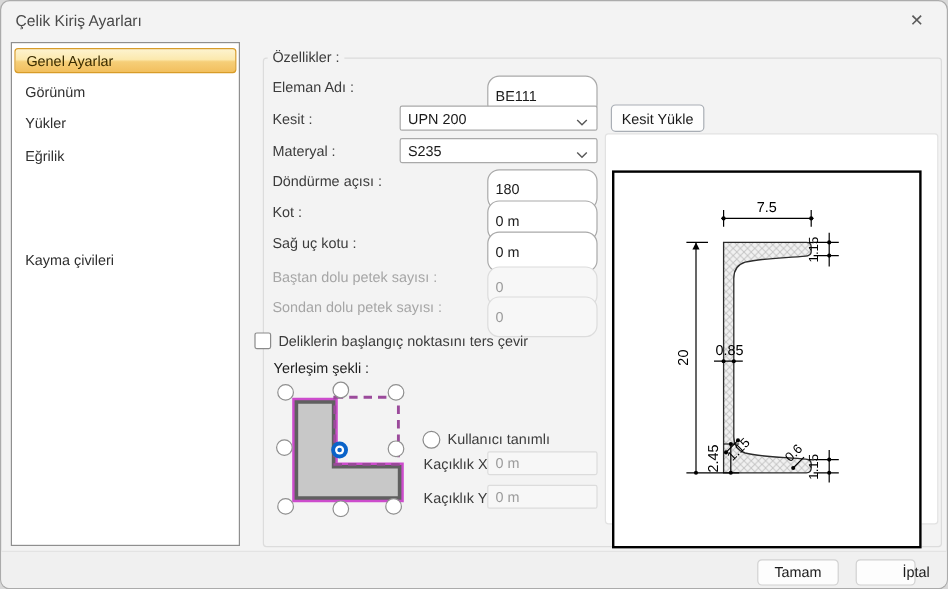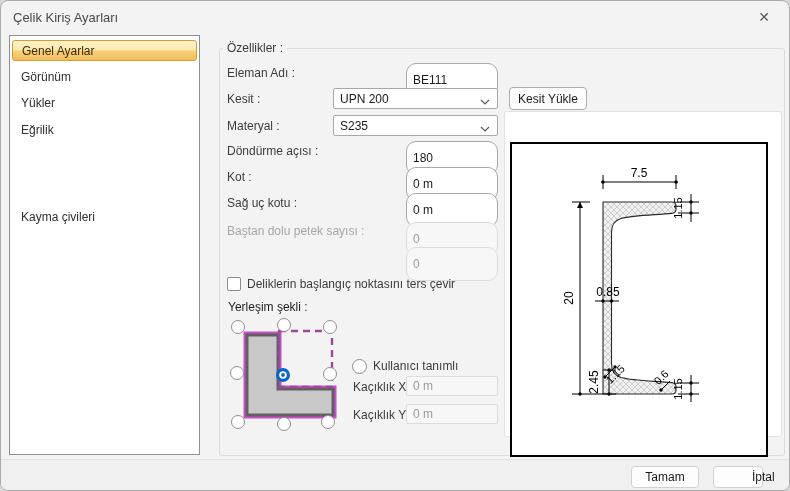--- a/index.html
+++ b/index.html
@@ -22,21 +22,21 @@
   .row{position:absolute;left:226px;width:271px;}
   .row .lbl{position:absolute;left:0;top:0;bottom:0;display:flex;align-items:center;color:#3c3c3c;}
   .row .lbl.dis{color:#a6a6a6;}
   .tinput{position:absolute;right:0;width:92px;height:100%;box-sizing:border-box;border:1px solid #a9a9a9;border-radius:10px;
           background:#fff;color:#1a1a1a;font:12px "Liberation Sans",sans-serif;padding:16px 6px;}
   .tinput:disabled{background:#f7f7f7;border-color:#dcdcdc;color:#9b9b9b;}
   .combo{position:absolute;right:0;width:165px;height:100%;box-sizing:border-box;border:1px solid #a9a9a9;border-radius:2px;
          background:#fff;color:#1a1a1a;display:flex;align-items:center;padding:0 6px;cursor:pointer;}
   .combo .chev{position:absolute;right:7px;top:50%;margin-top:-4px;}
   
-  .checkrow{position:absolute;left:226px;top:276px;height:14px;display:flex;align-items:center;cursor:pointer;}
+  .checkrow{position:absolute;left:211px;top:276px;height:14px;display:flex;align-items:center;cursor:pointer;}
   .checkbox{width:12px;height:12px;background:#fff;border:1px solid #8a8a8a;border-radius:2px;margin-right:6px;}
   .plain-label{position:absolute;color:#1d1d1d;}
   
   .radiorow{position:absolute;left:351px;top:358px;height:14px;display:flex;align-items:center;cursor:pointer;}
   .radio{width:13px;height:13px;border:1px solid #8a8a8a;border-radius:50%;background:#fff;margin-right:6px;}
   .mini-label{position:absolute;color:#3c3c3c;}
   .mini-input{position:absolute;left:405px;width:92px;height:20px;box-sizing:border-box;border:1px solid #dcdcdc;border-radius:2px;
           background:#f7f7f7;color:#9b9b9b;font:12px "Liberation Sans",sans-serif;padding:0 6px;}
   
   .load-btn{position:absolute;left:508px;top:86px;width:78px;height:23px;background:#fdfdfd;border:1px solid #a9aeb5;
@@ -115,20 +115,21 @@
     <span class="lbl">Sağ uç kotu :</span>
     <input class="tinput" value="0 m" style="">
   </div>
 
   <div class="row" style="top:221px;height:18px;">
     <span class="lbl dis">Baştan dolu petek sayısı :</span>
     <input class="tinput" disabled="" value="0" style="">
   </div>
 
   <div class="row" style="top:246px;height:18px;">
+    <span class="lbl dis">Sondan dolu petek sayısı :</span>
     <input class="tinput" disabled="" value="0" style="">
   </div>
 
   <div class="checkrow">
     <span class="checkbox"></span>
     <span>Deliklerin başlangıç noktasını ters çevir</span>
   </div>
 
   <span class="plain-label" style="left:227px;top:299px;">Yerleşim şekli :</span>
 

